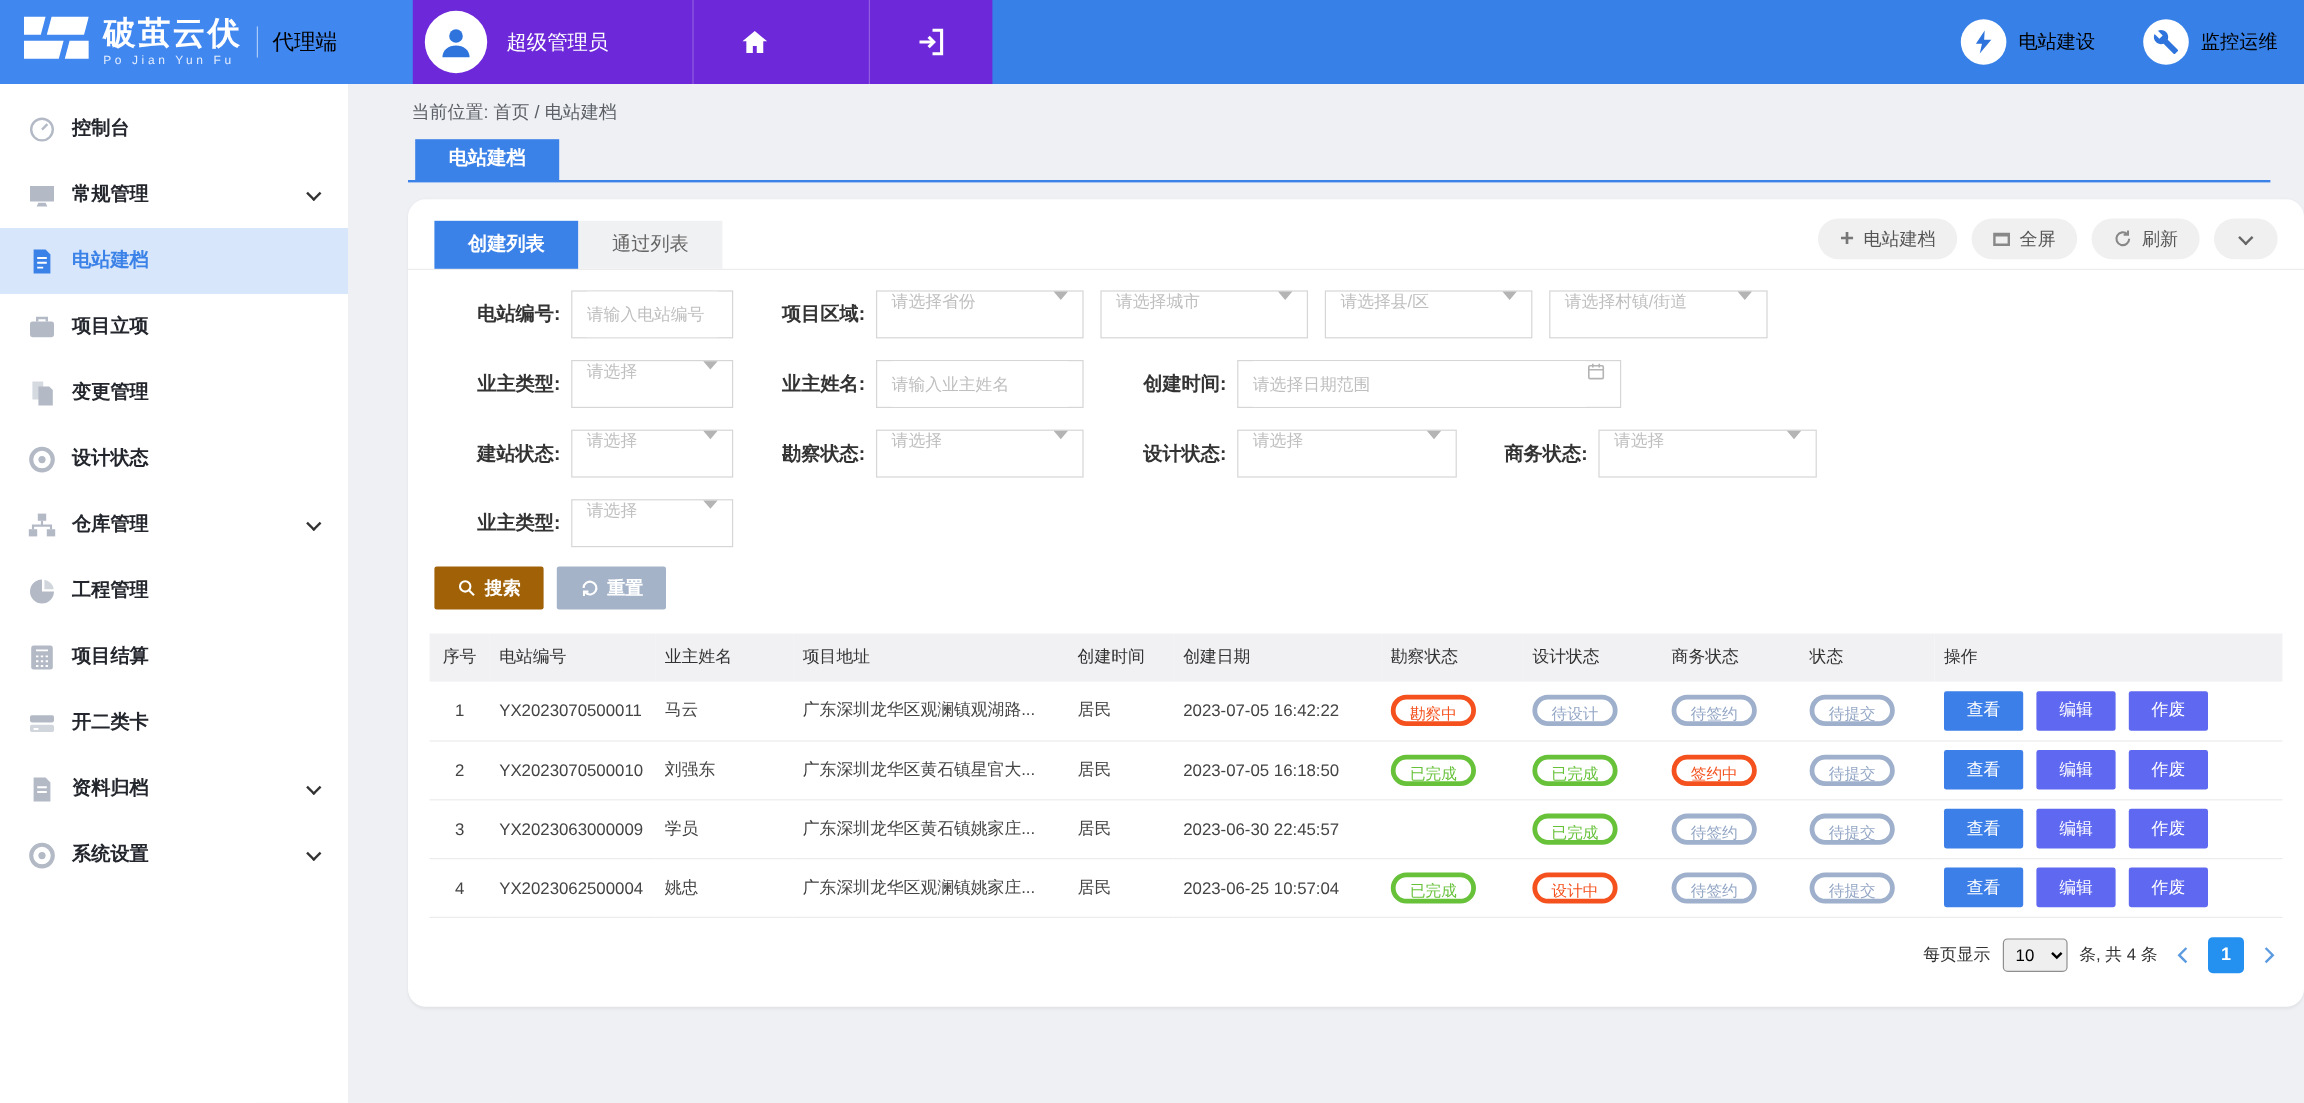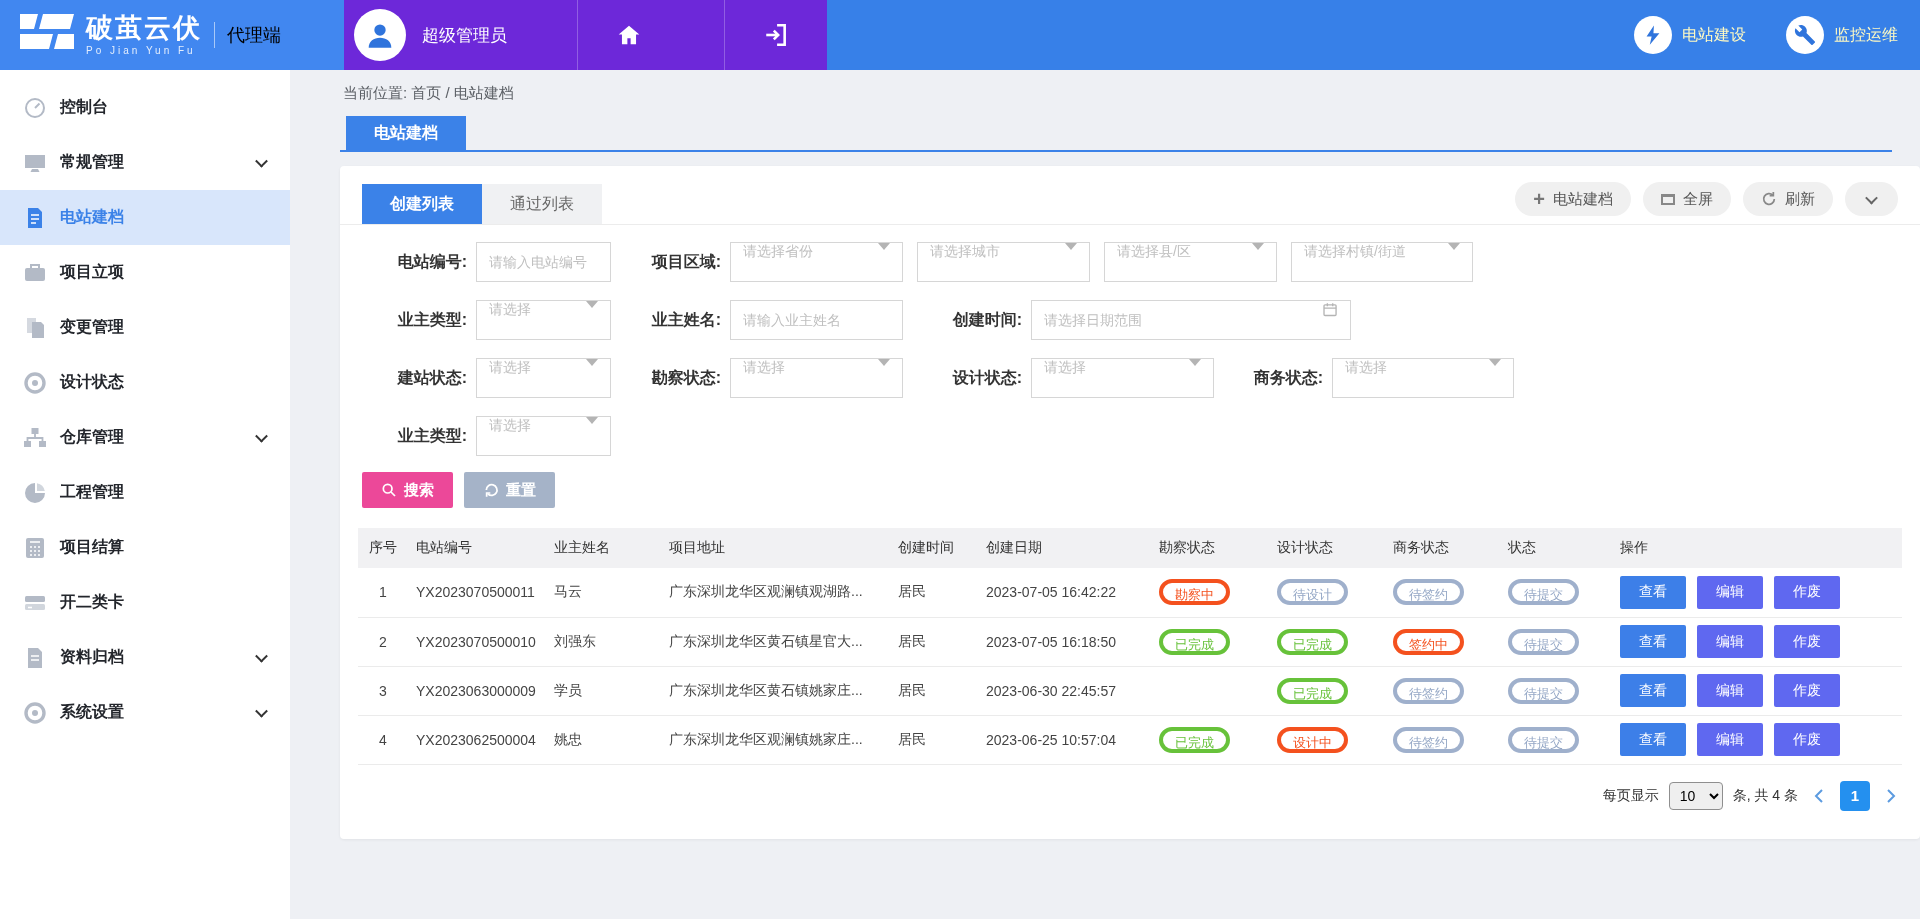--- a/index.html
+++ b/index.html
@@ -17,42 +17,42 @@
   .brand-portal { color:#000000; font-size:18px; }
   .user-sec { display:flex; align-items:stretch; background:#6d28d9; flex:none;gap:44px; }
   .user-chip { display:flex; align-items:center; padding:0 26px 0 10px; }
   .avatar { width:52px; height:52px; border-radius:50%; background:#fff; display:flex; align-items:center; justify-content:center; margin-right:16px; }
   .user-name { color:#fff; font-size:17px; }
   .top-btn { width:103px; display:flex; align-items:center; justify-content:center; border-left:1px solid rgba(255,255,255,.25); cursor:pointer; }
   .top-spacer { flex:1; }
   .top-nav { display:flex; align-items:center; gap:40px; padding-right:22px; }
   .top-nav-item { display:flex; align-items:center; gap:10px; cursor:pointer; }
   .circle-ic { width:38px; height:38px; border-radius:50%; background:#fff; display:flex; align-items:center; justify-content:center; }
-  .top-nav-label { color:#fef9c3; font-size:16px; }
+  .top-nav-label { color:#000000; font-size:16px; }
 
   
   .sidebar { position:absolute; left:0; top:70px; bottom:0; width:290px; background:#fff; padding-top:10px; }
   .side-item { height:55px; display:flex; align-items:center; padding-left:22px; position:relative; cursor:pointer; }
   .side-item .ic { width:26px; height:26px; flex:none; display:flex; align-items:center; justify-content:center; color:#b3bac6; }
   .side-item .lab { margin-left:12px; font-size:16px; font-weight:bold; color:#23262c; }
   .side-item.active { background:#d8e6fb; }
   .side-item.active .lab { color:#3b82e8; }
   .side-item.active .ic { color:#3b82e8; }
   .side-chev { position:absolute; right:24px; top:50%; width:9px; height:9px; border-right:2px solid #333;
     border-bottom:2px solid #333; transform:translateY(-70%) rotate(45deg); }
 
   
   .content { margin-left:290px; height:684px;padding-left:28px; }
   .breadcrumb { padding:14px 0 0 25px; font-size:15px; color:#5c6066; }
   .breadcrumb a { color:#5c6066; text-decoration:none; cursor:pointer; }
   .page-tab { display:inline-block; margin:13px 0 0 28px; background:#3b82e8; color:#fff; font-size:16px; font-weight:bold;
     padding:0 28px; height:34px; line-height:34px; }
   .blue-line { height:2px; background:#3b82e8; margin:0 28px 0 22px; }
 
-  .card { margin:14px 28px 0 22px; width:1580px; background:#fff; border-radius:4px; box-shadow:0 1px 3px rgba(0,0,0,.06); padding-bottom:28px; }
+  .card { margin:14px 28px 0 22px; width:1580px; background:#fff; border-radius:15px; box-shadow:0 1px 3px rgba(0,0,0,.06); padding-bottom:28px; }
   .card-head { display:flex; justify-content:space-between; align-items:flex-end; padding:16px 22px 0 22px; border-bottom:1px solid #ececec; }
   .tabs { display:flex; }
   .tab { height:40px; line-height:40px; padding:0 28px; font-size:16px; background:#f0f1f3; color:#666; cursor:pointer; }
   .tab.active { background:#3b82e8; color:#fff; font-weight:bold; }
   .head-actions { display:flex; gap:12px; padding-bottom:8px; }
   .pill-btn { height:34px; border-radius:17px; background:#f0f0f0; border:none; display:flex; align-items:center; gap:8px;
     padding:0 18px; font-size:15px; color:#555; cursor:pointer; font-family:inherit; }
   .pill-btn .plus { font-size:20px; font-weight:bold; color:#777; line-height:1; }
   .fs-ic { width:14px; height:11px; border:2px solid #888; border-top-width:3px; display:inline-block; }
   .chev-dn { width:9px; height:9px; border-right:2px solid #666; border-bottom:2px solid #666; transform:rotate(45deg) translate(-1px,-1px); display:inline-block; }
@@ -67,21 +67,21 @@
   .box input { border:none; outline:none; width:100%; font-size:14px; font-family:inherit; color:#333; }
   .box input::placeholder { color:#bfbfbf; }
   .sel { justify-content:space-between; cursor:pointer; }
   .sel .ph { color:#bfbfbf; font-size:14px; }
   .caret { width:0; height:0; border-left:6px solid transparent; border-right:6px solid transparent; border-top:7px solid #b4b4b4; flex:none; margin-left:8px; }
   .w135 { width:135px; } .w173 { width:173px; margin-right:14px; } .w183 { width:183px; } .w182 { width:182px; } .w320 { width:320px; }
 
   .btn-row { display:flex; gap:11px; padding-left:22px; margin-top:16px; }
   .btn { height:36px; width:91px; border:none; border-radius:2px; color:#fff; font-size:15px; font-weight:bold;
     display:flex; align-items:center; justify-content:center; gap:7px; cursor:pointer; font-family:inherit; }
-  .btn.search { background:#ec4899; }
+  .btn.search { background:#a16207; }
   .btn.reset { background:#a5b3c8; }
 
   
   table { border-collapse:collapse; table-layout:fixed; width:1544px; margin:20px 18px 0 18px; font-size:14px; }
   thead th { background:#f1f1f3; height:40px; font-weight:normal; color:#333; text-align:left; padding-left:8px; }
   thead th:first-child { text-align:center; padding-left:0; }
   tbody td { height:49px; border-bottom:1px solid #ebebeb; color:#444; padding-left:8px; overflow:hidden; white-space:nowrap; }
   tbody td:first-child { text-align:center; padding-left:0; }
   .pill { display:inline-block; min-width:68px; text-align:center; height:26px; line-height:24px; padding:0 12px;
     border:4px solid #b91c1c; border-radius:14px; font-size:13px; color:#94a7c6; }

